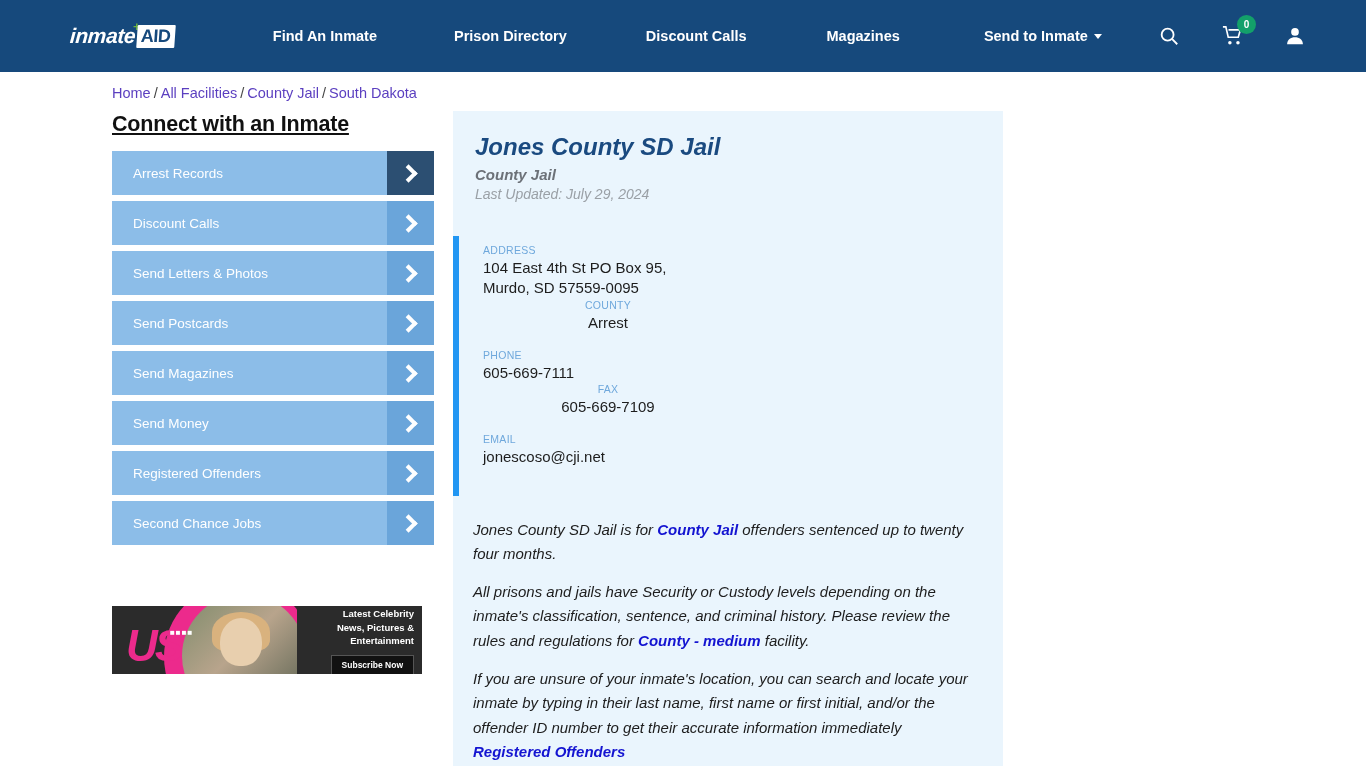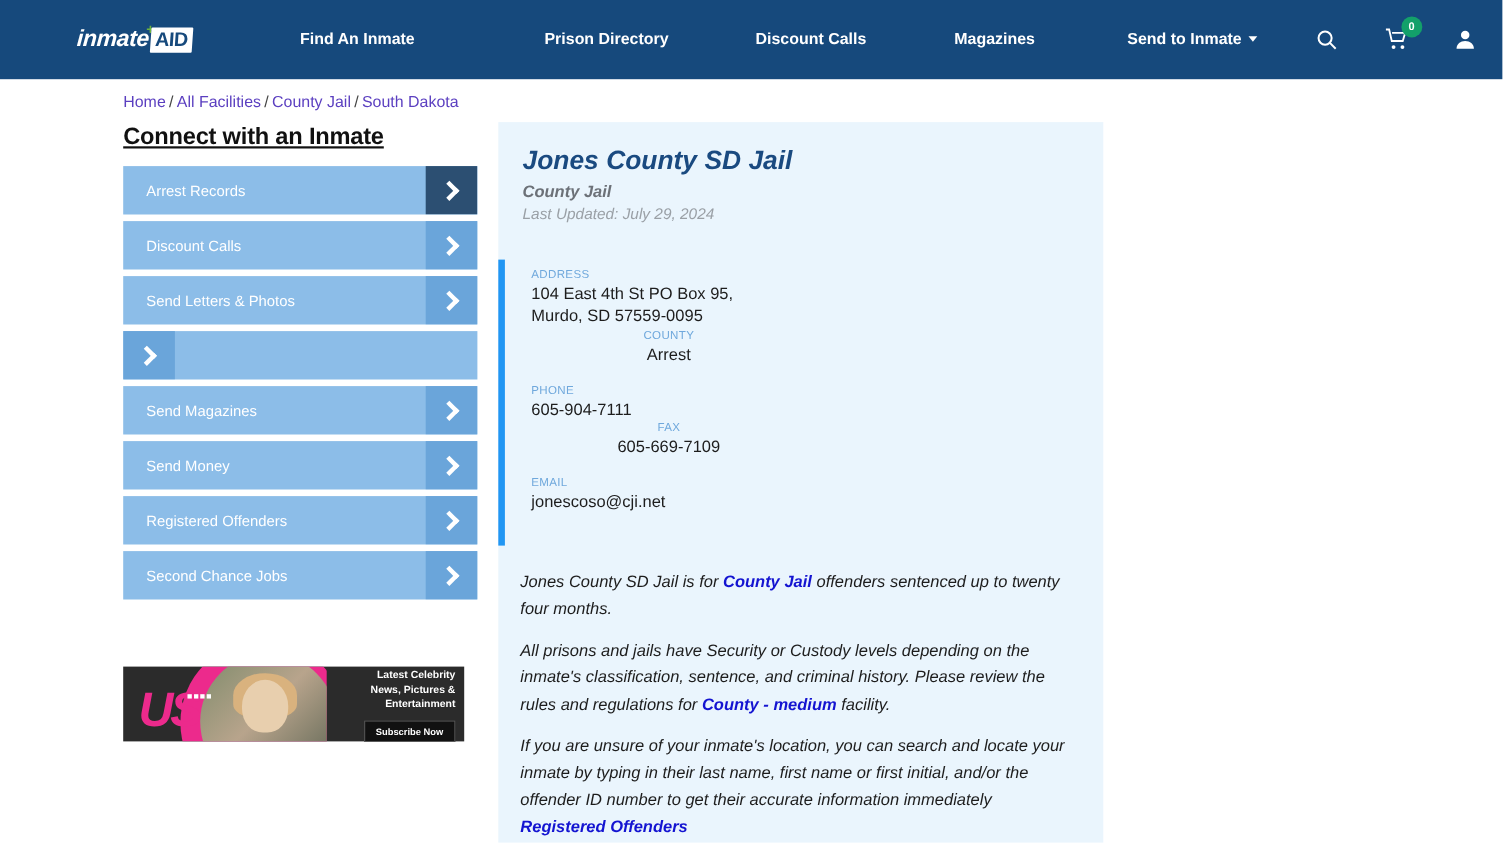--- a/index.html
+++ b/index.html
@@ -42,21 +42,21 @@
     display: inline-block;
     transform: skewX(-4deg);
   }
   .nav-links { display: flex; align-items: flex-start; flex: 1; }
   .nav-link {
     color: #ffffff; font-size: 14.5px; font-weight: bold;
     text-decoration: none; cursor: pointer;
     padding: 6px 0; white-space: nowrap;
   }
   .nav-link.l1 { margin-left: 52px; }
-  .nav-link.l2 { margin-left: 118px; }
+  .nav-link.l2 { margin-left: 77px; }
   .nav-link.l3 { margin-left: 79px; }
   .nav-link.l4 { margin-left: 80px; }
   .nav-link.l5 { margin-left: 84px; }
   .caret {
     display: inline-block; margin-left: 6px;
     border-left: 4.5px solid transparent;
     border-right: 4.5px solid transparent;
     border-top: 5px solid #ffffff;
     vertical-align: 2px;
   }
@@ -279,20 +279,21 @@
           <span class="chev"></span>
         </div>
     </div>
     <div class="side-btn">
       <div class="side-btn-label">Send Letters &amp; Photos</div>
       <div class="side-btn-arrow">
           <span class="chev"></span>
         </div>
     </div>
     <div class="side-btn">
+      <div class="side-btn-label">Send Postcards</div>
       <div class="side-btn-arrow">
           <span class="chev"></span>
         </div>
     </div>
     <div class="side-btn">
       <div class="side-btn-label">Send Magazines</div>
       <div class="side-btn-arrow">
           <span class="chev"></span>
         </div>
     </div>
@@ -348,21 +349,21 @@
           <div class="info-value">Murdo, SD 57559-0095</div>
         </div>
         <div class="info-cell right">
           <div class="info-label">COUNTY</div>
           <div class="info-value">Arrest</div>
         </div>
       </div>
       <div class="info-row">
         <div class="info-cell">
           <div class="info-label">PHONE</div>
-          <div class="info-value">605-904-7111</div>
+          <div class="info-value">605-669-7111</div>
         </div>
         <div class="info-cell right">
           <div class="info-label">FAX</div>
           <div class="info-value">605-669-7109</div>
         </div>
       </div>
       <div class="info-row">
         <div class="info-cell">
           <div class="info-label">EMAIL</div>
           <div class="info-value">jonescoso@cji.net</div>

